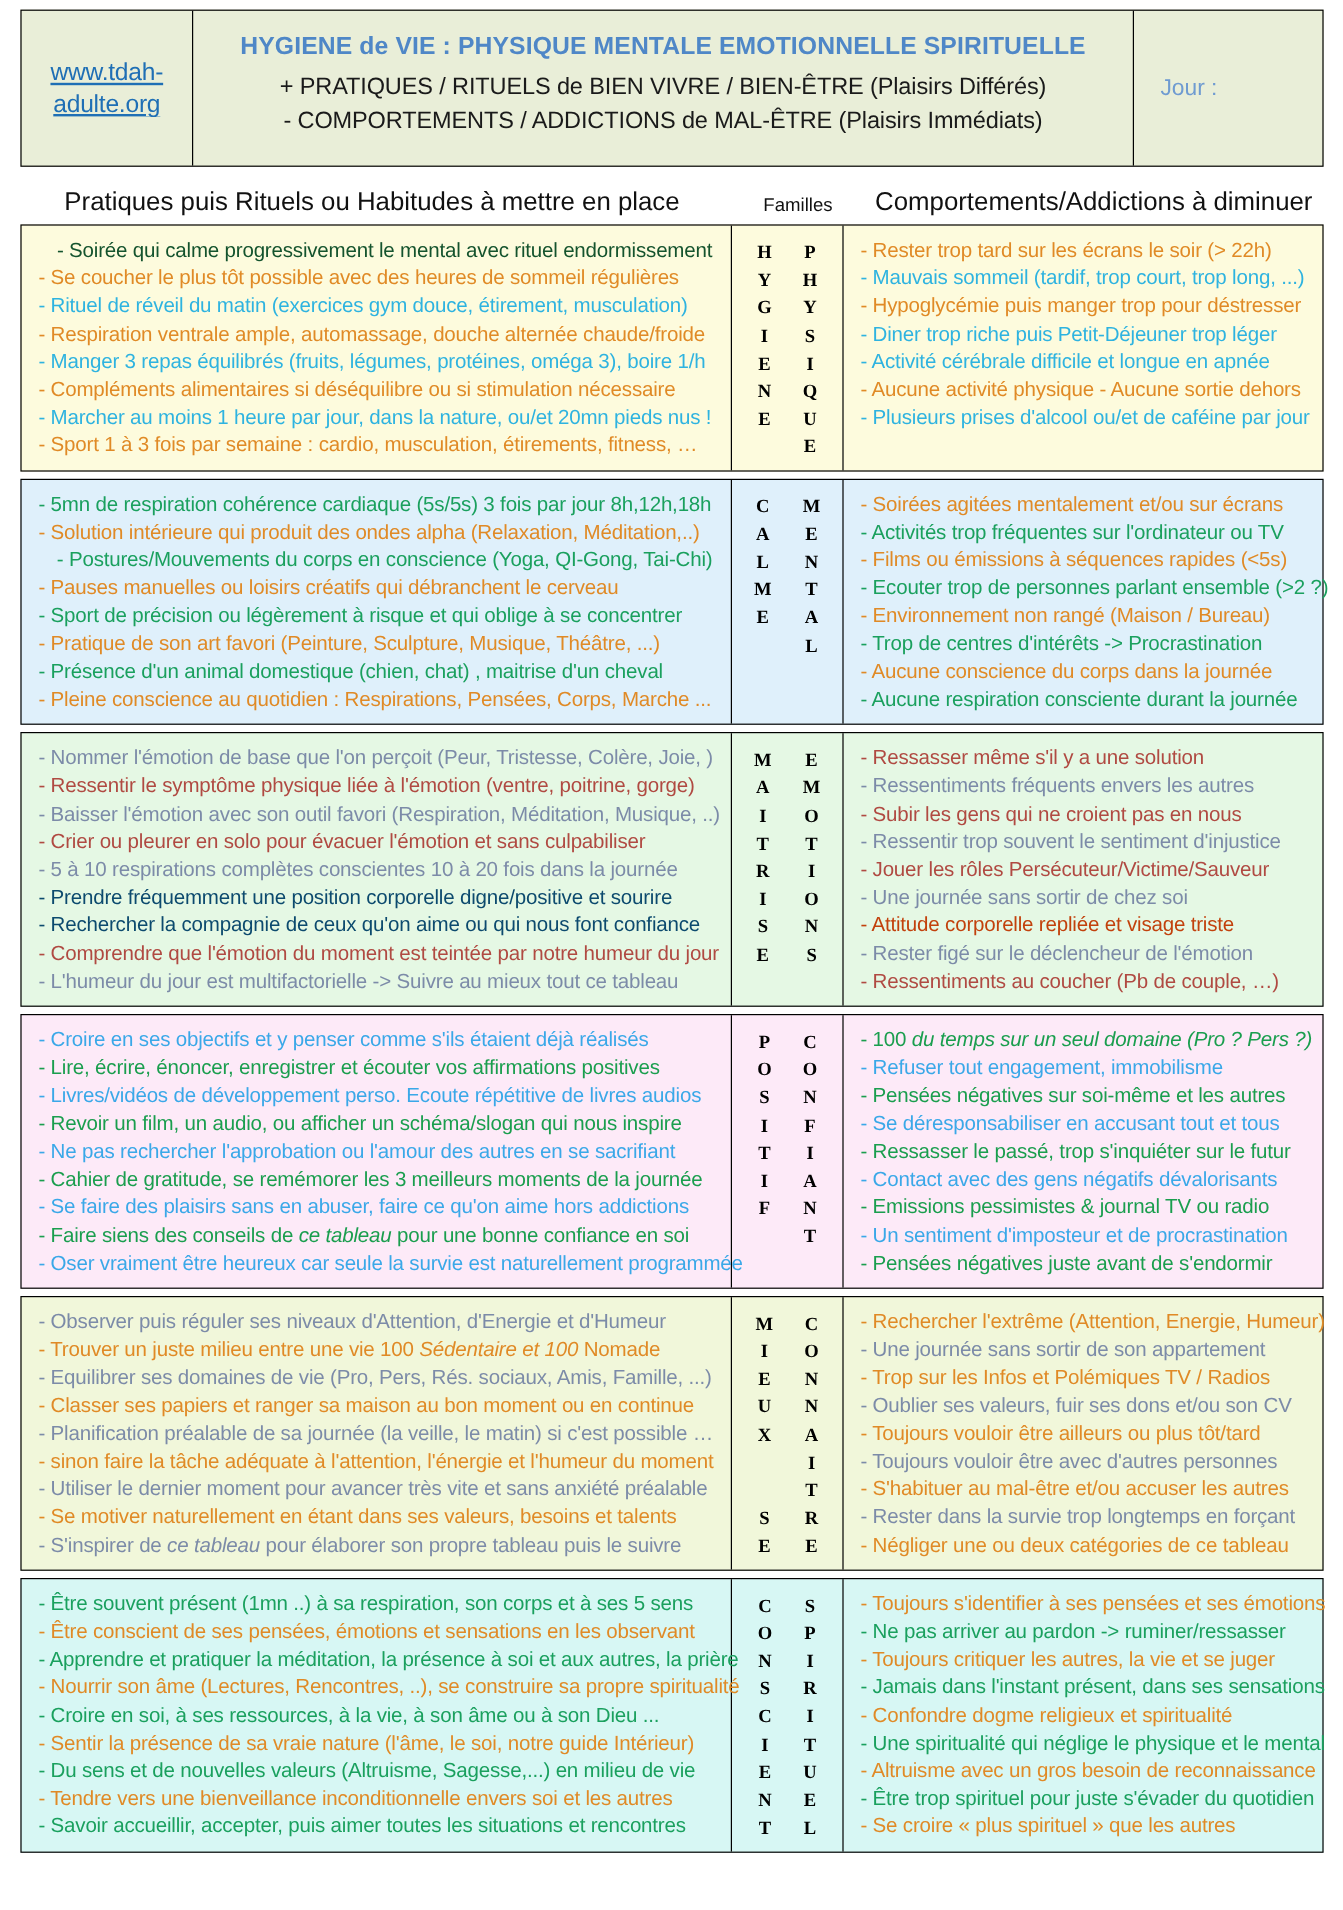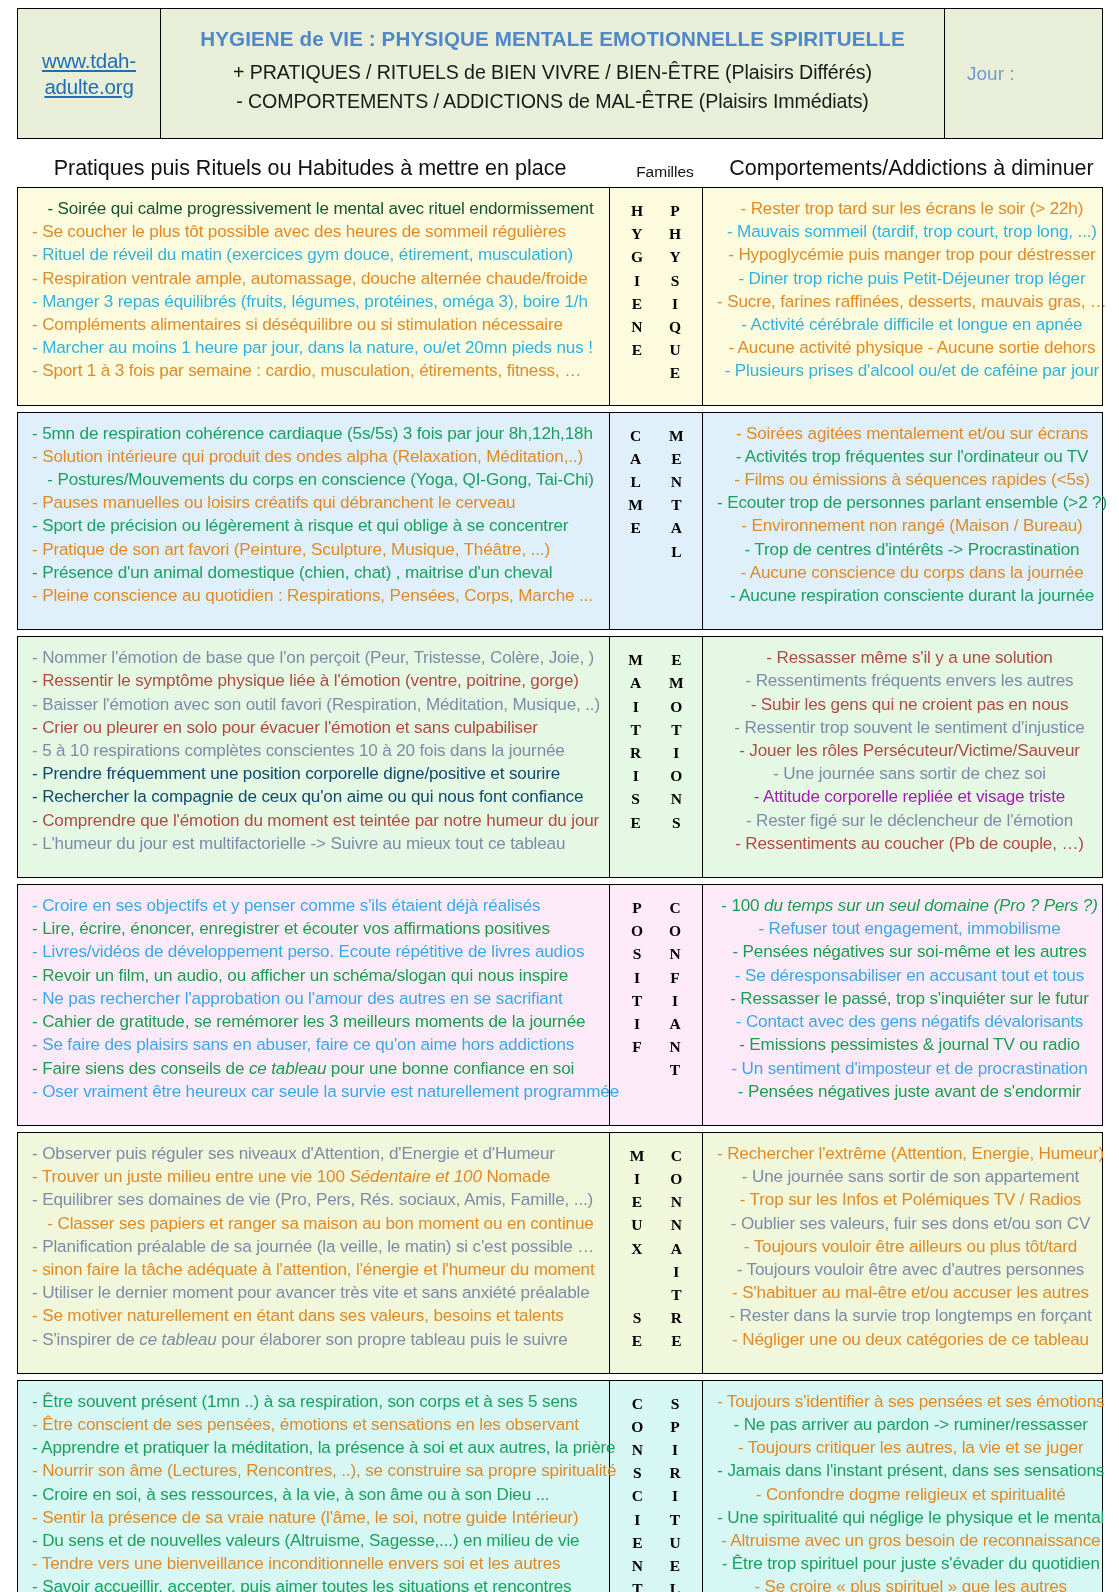--- a/index.html
+++ b/index.html
@@ -90,22 +90,21 @@
     display:flex;flex-direction:column;
     font-family:"Liberation Serif", serif;
     font-weight:bold;font-size:15.5px;color:#000;
     line-height:23.2px;
     text-align:center;
   }
   .fam-col span{display:block;height:23.2px;}
   .sec-right{
     flex:1 1 auto;
     box-sizing:border-box;
-    padding:9px 0 22px 14px;
-    text-align:center;
+    padding:9px 0 9px 14px;
   }
   .line{
     font-size:17.1px;
     line-height:23.2px;
     white-space:nowrap;
     letter-spacing:-0.15px;
   }
   .line i{font-style:italic;}
 
   
@@ -172,21 +171,20 @@
             <span>Q</span>
             <span>U</span>
             <span>E</span>
           </div>
         </div>
         <div class="sec-right">
           <div class="line" style="color: rgb(224, 138, 38);">- Rester trop tard sur les écrans le soir (&gt; 22h)</div>
           <div class="line" style="color: rgb(46, 179, 224);">- Mauvais sommeil (tardif, trop court, trop long, ...)</div>
           <div class="line" style="color: rgb(224, 138, 38);">- Hypoglycémie puis manger trop pour déstresser</div>
           <div class="line" style="color: rgb(46, 179, 224);">- Diner trop riche puis Petit-Déjeuner trop léger</div>
-          <div class="line" style="color: rgb(224, 138, 38);">- Sucre, farines raffinées, desserts, mauvais gras, …</div>
           <div class="line" style="color: rgb(46, 179, 224);">- Activité cérébrale difficile et longue en apnée</div>
           <div class="line" style="color: rgb(224, 138, 38);">- Aucune activité physique - Aucune sortie dehors</div>
           <div class="line" style="color: rgb(46, 179, 224);">- Plusieurs prises d'alcool ou/et de caféine par jour</div>
         </div>
       </div>
       <div class="section bg1">
         <div class="sec-left">
           <div class="line" style="color: rgb(26, 160, 94);">- 5mn de respiration cohérence cardiaque (5s/5s) 3 fois par jour 8h,12h,18h</div>
           <div class="line" style="color: rgb(224, 138, 38);">- Solution intérieure qui produit des ondes alpha (Relaxation, Méditation,..)</div>
           <div class="line" style="color: rgb(26, 160, 94); text-align: center;">- Postures/Mouvements du corps en conscience (Yoga, QI-Gong, Tai-Chi)</div>
@@ -258,21 +256,21 @@
             <span>S</span>
           </div>
         </div>
         <div class="sec-right">
           <div class="line" style="color: rgb(176, 74, 66);">- Ressasser même s'il y a une solution</div>
           <div class="line" style="color: rgb(124, 139, 168);">- Ressentiments fréquents envers les autres</div>
           <div class="line" style="color: rgb(176, 74, 66);">- Subir les gens qui ne croient pas en nous</div>
           <div class="line" style="color: rgb(124, 139, 168);">- Ressentir trop souvent le sentiment d'injustice</div>
           <div class="line" style="color: rgb(176, 74, 66);">- Jouer les rôles Persécuteur/Victime/Sauveur</div>
           <div class="line" style="color: rgb(124, 139, 168);">- Une journée sans sortir de chez soi</div>
-          <div class="line" style="color: #a21caf;">- Attitude corporelle repliée et visage triste</div>
+          <div class="line" style="color: #c2410c;">- Attitude corporelle repliée et visage triste</div>
           <div class="line" style="color: rgb(124, 139, 168);">- Rester figé sur le déclencheur de l'émotion</div>
           <div class="line" style="color: rgb(176, 74, 66);">- Ressentiments au coucher (Pb de couple, …)</div>
         </div>
       </div>
       <div class="section bg3">
         <div class="sec-left">
           <div class="line" style="color: rgb(58, 168, 232);">- Croire en ses objectifs et y penser comme s'ils étaient déjà réalisés</div>
           <div class="line" style="color: rgb(26, 158, 78);">- Lire, écrire, énoncer, enregistrer et écouter vos affirmations positives</div>
           <div class="line" style="color: rgb(58, 168, 232);">- Livres/vidéos de développement perso. Ecoute répétitive de livres audios</div>
           <div class="line" style="color: rgb(26, 158, 78);">- Revoir un film, un audio, ou afficher un schéma/slogan qui nous inspire</div>
@@ -313,21 +311,21 @@
           <div class="line" style="color: rgb(26, 158, 78);">- Emissions pessimistes &amp; journal TV ou radio</div>
           <div class="line" style="color: rgb(58, 168, 232);">- Un sentiment d'imposteur et de procrastination</div>
           <div class="line" style="color: rgb(26, 158, 78);">- Pensées négatives juste avant de s'endormir</div>
         </div>
       </div>
       <div class="section bg4">
         <div class="sec-left">
           <div class="line" style="color: rgb(124, 139, 168);">- Observer puis réguler ses niveaux d'Attention, d'Energie et d'Humeur</div>
           <div class="line" style="color: rgb(224, 138, 38);">- Trouver un juste milieu entre une vie 100<i> Sédentaire et 100</i> Nomade</div>
           <div class="line" style="color: rgb(124, 139, 168);">- Equilibrer ses domaines de vie (Pro, Pers, Rés. sociaux, Amis, Famille, ...)</div>
-          <div class="line" style="color: rgb(224, 138, 38); text-align: center;">- Classer ses papiers et ranger sa maison au bon moment ou en continue</div>
+          <div class="line" style="color: rgb(224, 138, 38);">- Classer ses papiers et ranger sa maison au bon moment ou en continue</div>
           <div class="line" style="color: rgb(124, 139, 168);">- Planification préalable de sa journée (la veille, le matin) si c'est possible …</div>
           <div class="line" style="color: rgb(224, 138, 38);">- sinon faire la tâche adéquate à l'attention, l'énergie et l'humeur du moment</div>
           <div class="line" style="color: rgb(124, 139, 168);">- Utiliser le dernier moment pour avancer très vite et sans anxiété préalable</div>
           <div class="line" style="color: rgb(224, 138, 38);">- Se motiver naturellement en étant dans ses valeurs, besoins et talents</div>
           <div class="line" style="color: rgb(124, 139, 168);">- S'inspirer de <i>ce tableau</i> pour élaborer son propre tableau puis le suivre</div>
         </div>
         <div class="sec-fam">
           <div class="fam-col">
             <span>M</span>
             <span>I</span>

